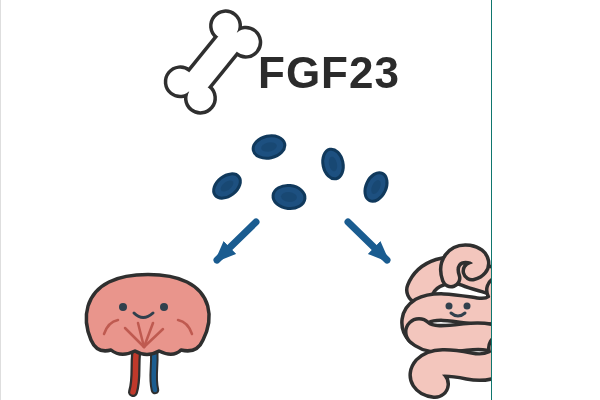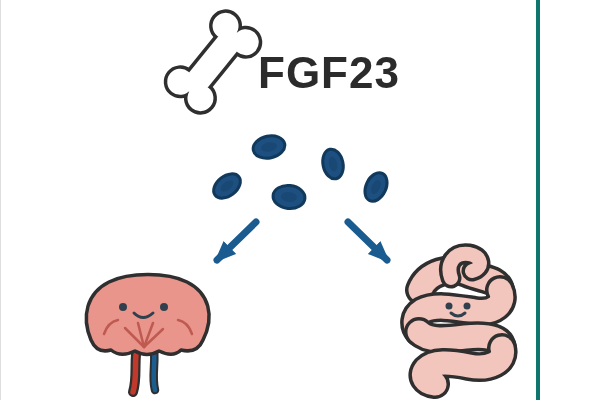--- a/index.html
+++ b/index.html
@@ -1,21 +1,21 @@
 <!DOCTYPE html>
 <html style="--background: #ffffff; --outline: #2f2f2f; --text: #2b2b2b; --cell-fill: #1d5080; --cell-stroke: #10395c; --arrow: #1a5c90; --kidney-fill: #e9958c; --kidney-detail: #bf5a50; --vessel-red: #c0392b; --vessel-blue: #1c5d8f; --intestine-fill: #f3c6bd; --face: #31404d;"><head>
 <meta charset="utf-8">
 <style>
   html,body{margin:0;padding:0;background:#fff;}
   .canvas{
     position:relative;
-    width:540px;height:400px;
+    width:492px;height:400px;
     background:var(--background,#ffffff);
     border-left:1px solid #dedede;
-    border-right:4px solid #0f766e;
+    border-right:1px solid #0f766e;
     box-sizing:border-box;
     overflow:hidden;
     font-family:"Liberation Sans",sans-serif;
   }
   svg{position:absolute;left:0;top:0;}
   .title{
     fill:var(--text,#2b2b2b);
     font-family:"Liberation Sans","DejaVu Sans",sans-serif;
     font-weight:bold;
     font-size:44px;

